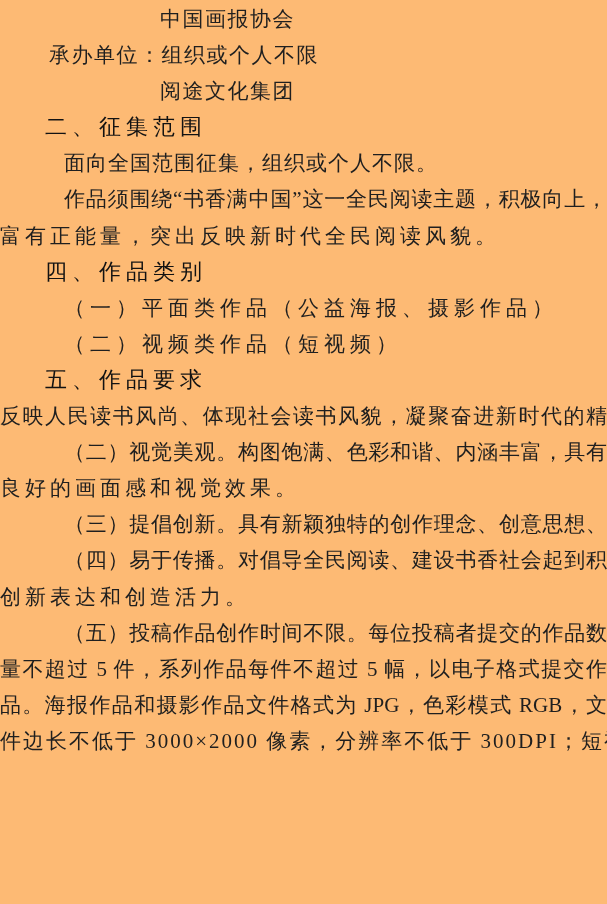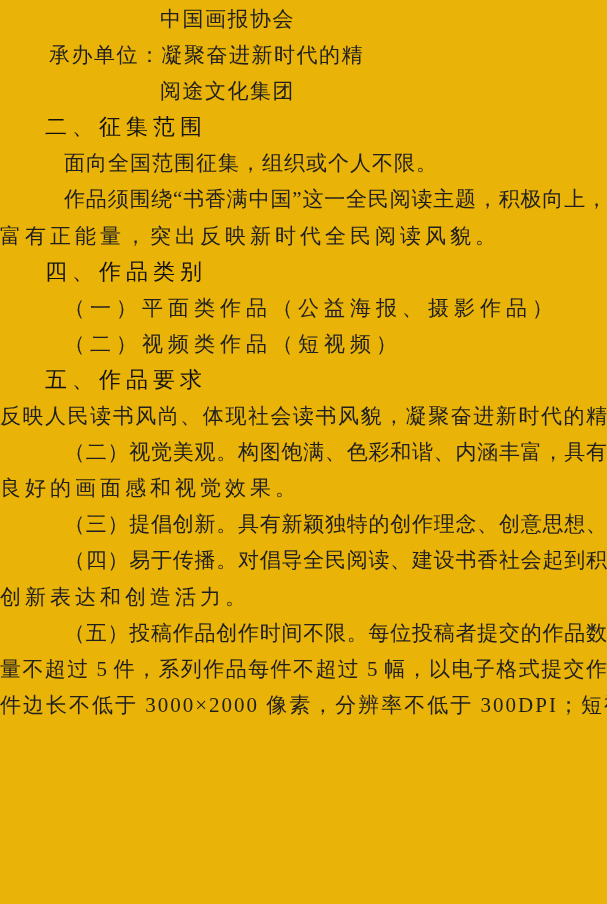--- a/index.html
+++ b/index.html
@@ -5,21 +5,21 @@
   * { margin: 0; padding: 0; box-sizing: border-box; }
   html, body { width: 607px; height: 904px; }
   body {
     background: #ffffff;
     overflow: hidden;
     font-family: "Liberation Serif", serif;
   }
   .page {
     width: 607px;
     height: 904px;
-    background: #eab308;
+    background: #fdba74;
     padding-top: 1px;
   }
   
   .ln {
     height: 36.1px;
     line-height: 36.1px;
     font-size: 21px;
     letter-spacing: 4px;
     color: #1f1f1f;
     white-space: nowrap;
@@ -52,21 +52,21 @@
   .wide { letter-spacing: 5px; }
   
   .num { letter-spacing: 2px; }
 </style>
 </head>
 <body>
 
 <div class="page">
 
   <div class="ln pre-val">中国画报协会</div>
-  <div class="ln pre-label">承办单位：凝聚奋进新时代的精</div>
+  <div class="ln pre-label">承办单位：组织或个人不限</div>
   <div class="ln pre-val">阅途文化集团</div>
 
   <div class="ln hd">二、征集范围</div>
   <div class="ln ind tight">面向全国范围征集，组织或个人不限。</div>
 
   <div class="ln ind fill">作品须围绕“书香满中国”这一全民阅读主题，积极向上，</div>
   <div class="ln">富有正能量，突出反映新时代全民阅读风貌。</div>
 
   <div class="ln hd">四、作品类别</div>
   <div class="ln ind wide">（一）平面类作品（公益海报、摄影作品）</div>
@@ -74,15 +74,16 @@
 
   <div class="ln hd">五、作品要求</div>
   <div class="ln fill">反映人民读书风尚、体现社会读书风貌，凝聚奋进新时代的精</div>
   <div class="ln ind fill">（二）视觉美观。构图饱满、色彩和谐、内涵丰富，具有</div>
   <div class="ln">良好的画面感和视觉效果。</div>
   <div class="ln ind fill">（三）提倡创新。具有新颖独特的创作理念、创意思想、</div>
   <div class="ln ind fill">（四）易于传播。对倡导全民阅读、建设书香社会起到积</div>
   <div class="ln">创新表达和创造活力。</div>
   <div class="ln ind fill">（五）投稿作品创作时间不限。每位投稿者提交的作品数</div>
   <div class="ln fill">量不超过 5 件，系列作品每件不超过 5 幅，以电子格式提交作</div>
+  <div class="ln fill">品。海报作品和摄影作品文件格式为 JPG，色彩模式 RGB，文</div>
   <div class="ln num">件边长不低于 3000×2000 像素，分辨率不低于 300DPI；短视</div>
 
 </div>
 
 </body></html>

